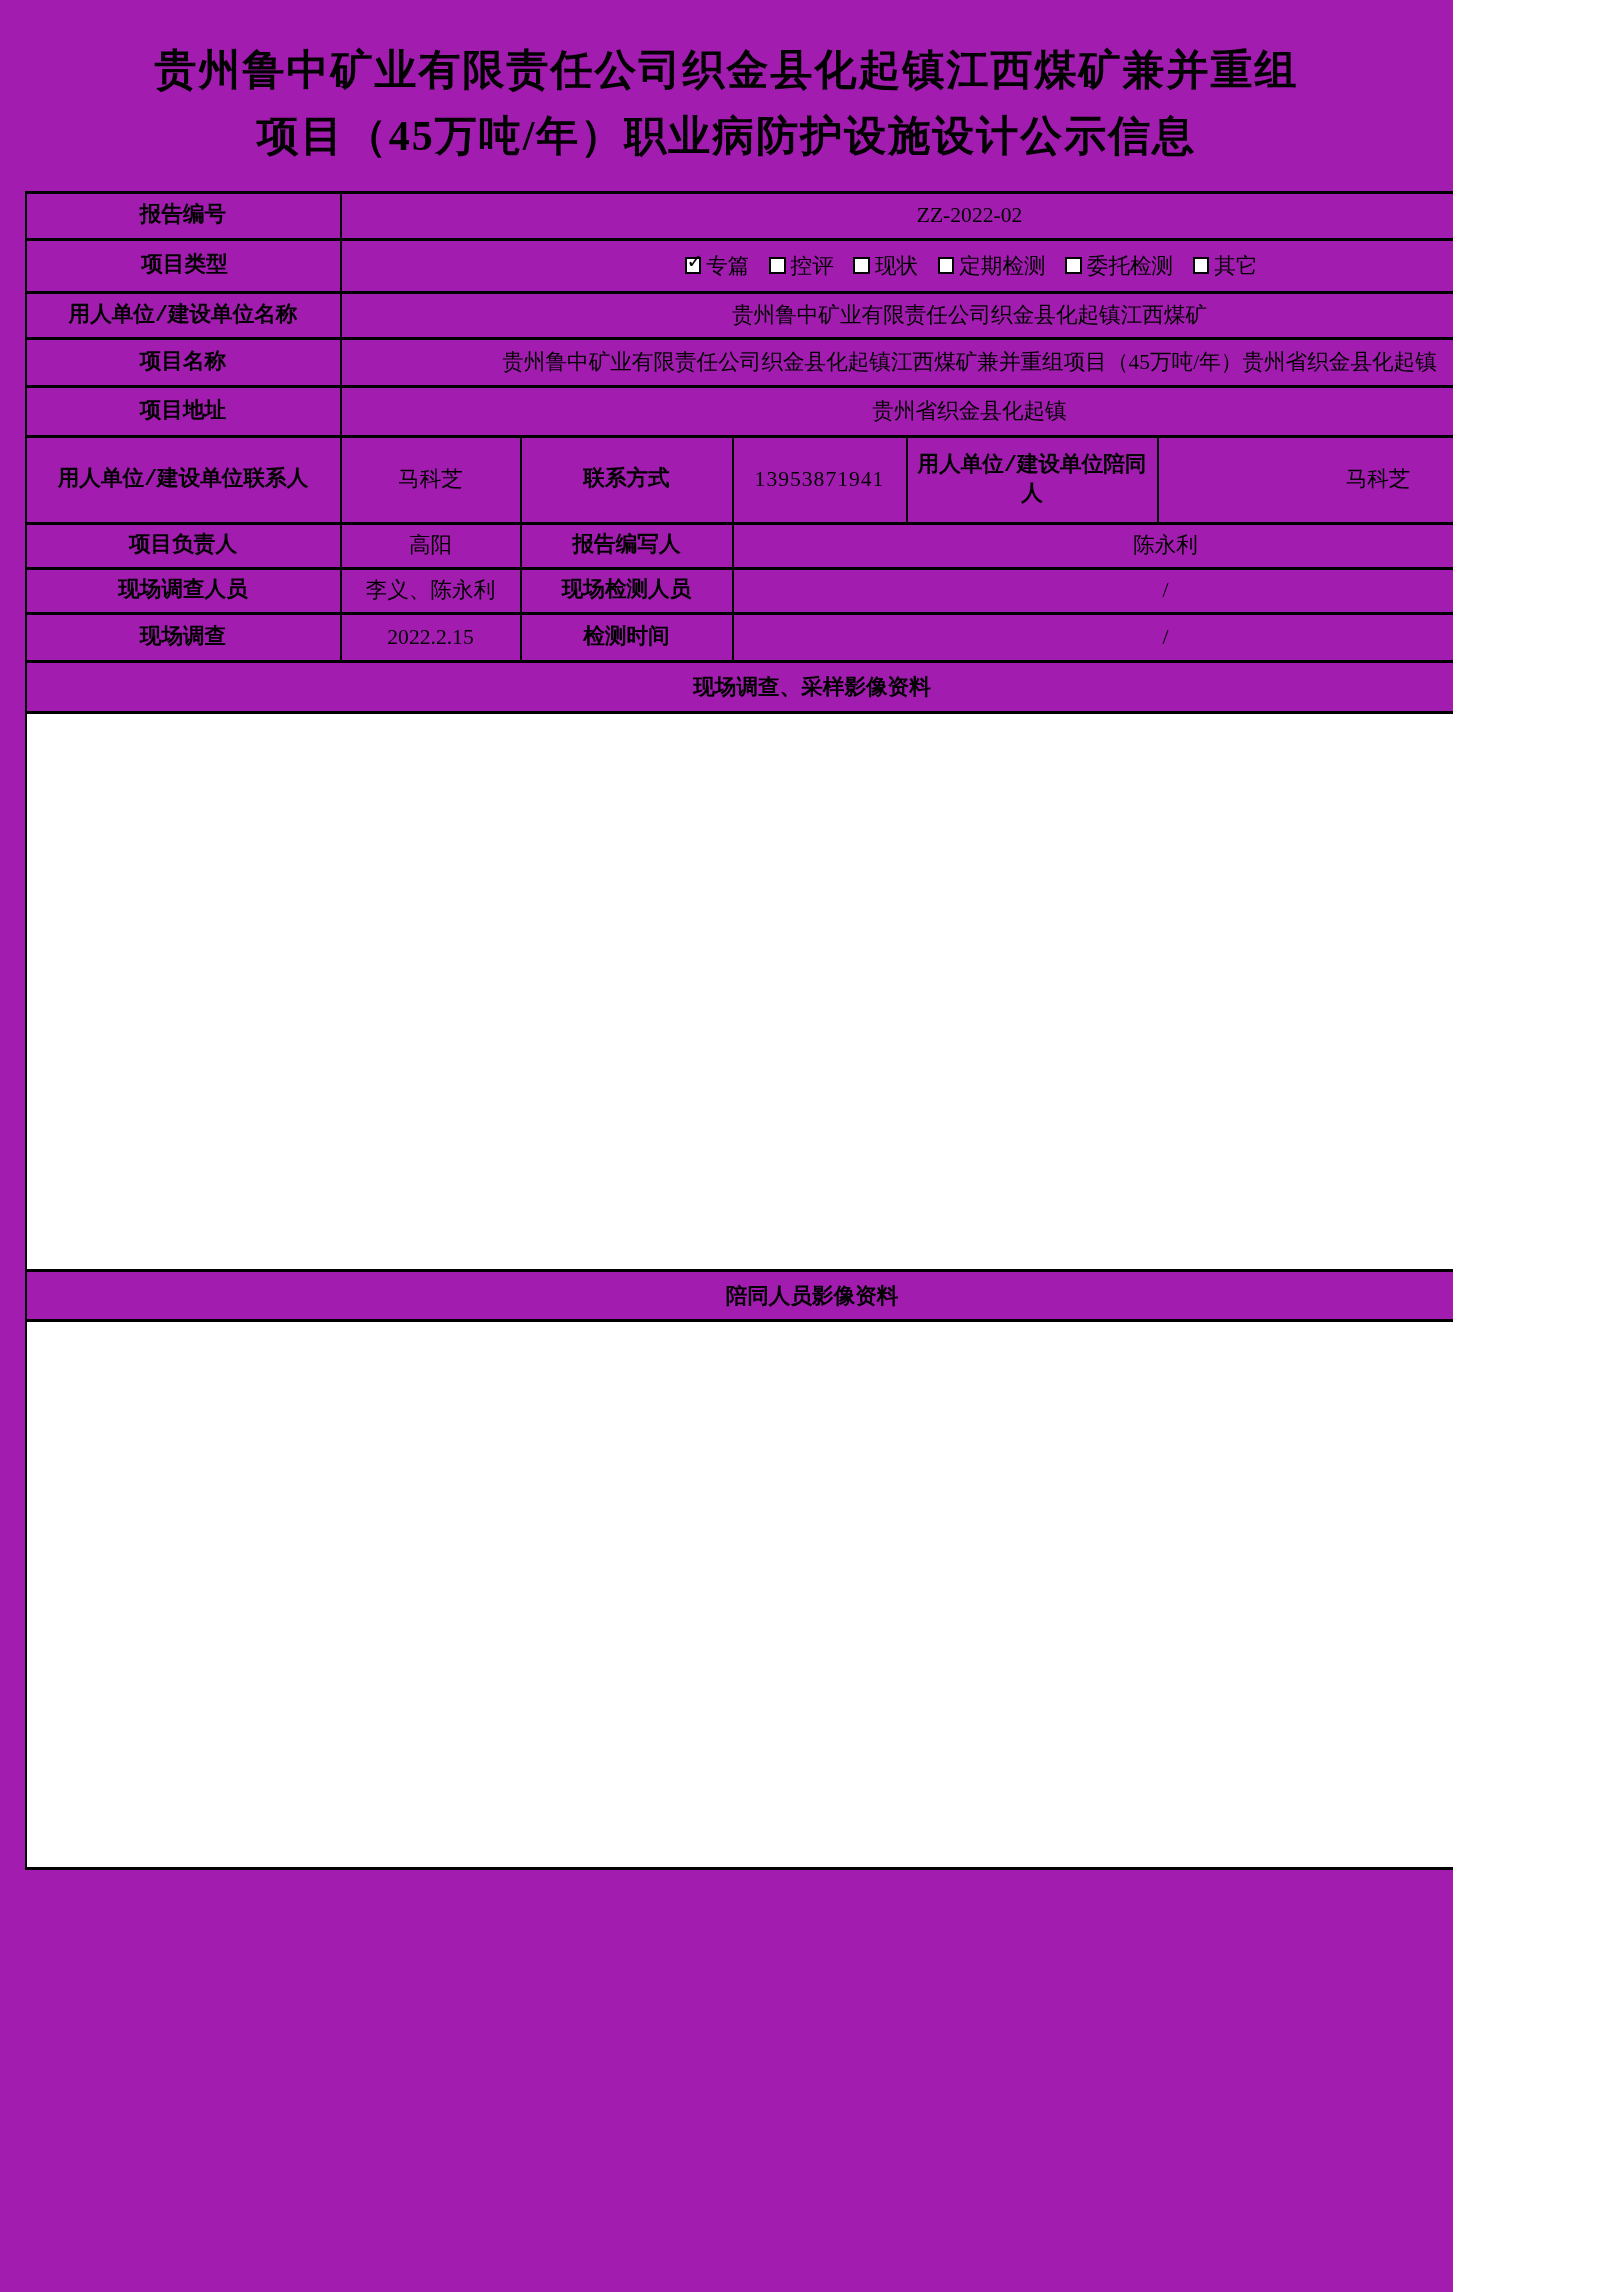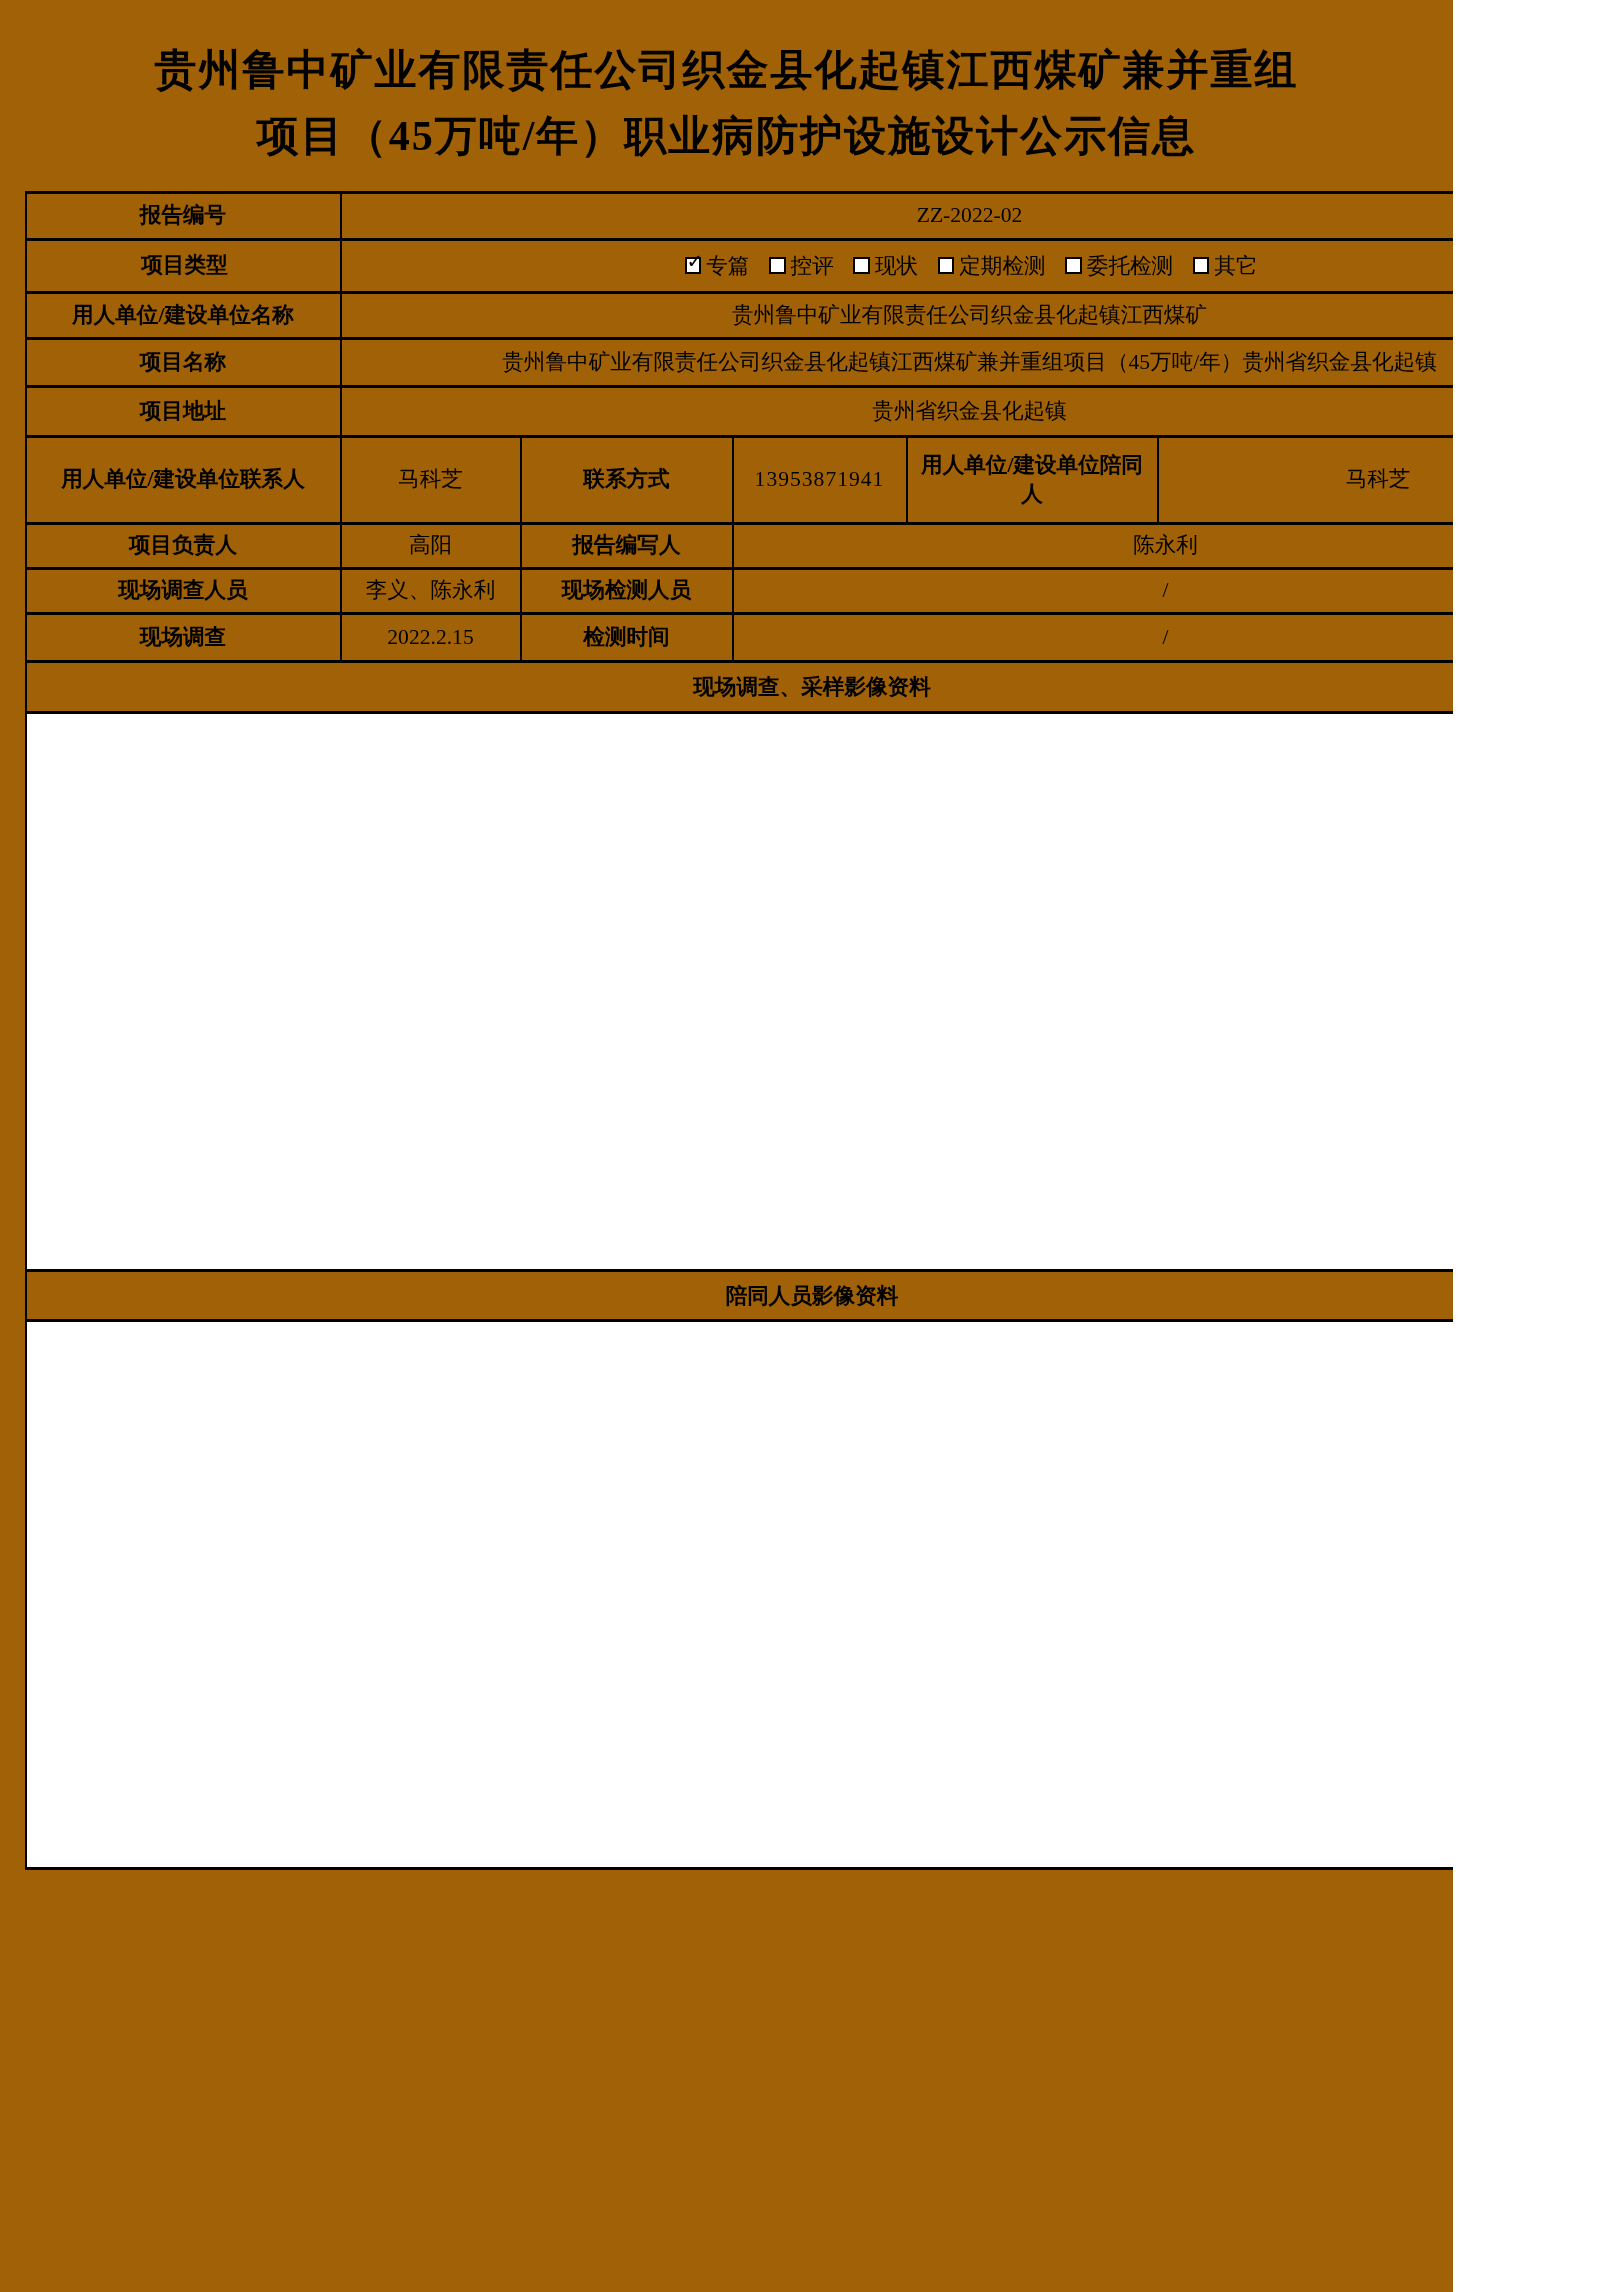--- a/index.html
+++ b/index.html
@@ -6,21 +6,21 @@
     margin: 0;
     padding: 0;
     background: #ffffff;
     color: #000000;
     font-family: "Liberation Serif", serif;
   }
   .page {
     position: relative;
     width: 1453px;
     height: 2293px;
-    background: #a16207;
+    background: #a21caf;
     overflow: hidden;
   }
   .title-block {
     padding-top: 37px;
     text-align: center;
     font-family: "Liberation Serif", serif;
     font-weight: bold;
     font-size: 42px;
     line-height: 66px;
     letter-spacing: 2px;
@@ -38,21 +38,21 @@
     border-top: 3.9px solid #000;
     border-bottom: 3.9px solid #000;
     padding: 2px 5.9px;
     text-align: center;
     vertical-align: middle;
     font-size: 21.6px;
     line-height: 29px;
     overflow: hidden;
   }
   td.lbl {
-    font-family: Liberation Serif, serif;
+    font-family: Liberation Mono, monospace;
     font-weight: bold;
   }
   td.val {
     font-family: "Liberation Serif", serif;
     font-weight: normal;
     margin-top: 36px;
   }
   td.section-hdr {
     font-family: "Liberation Sans", sans-serif;
     font-weight: bold;

